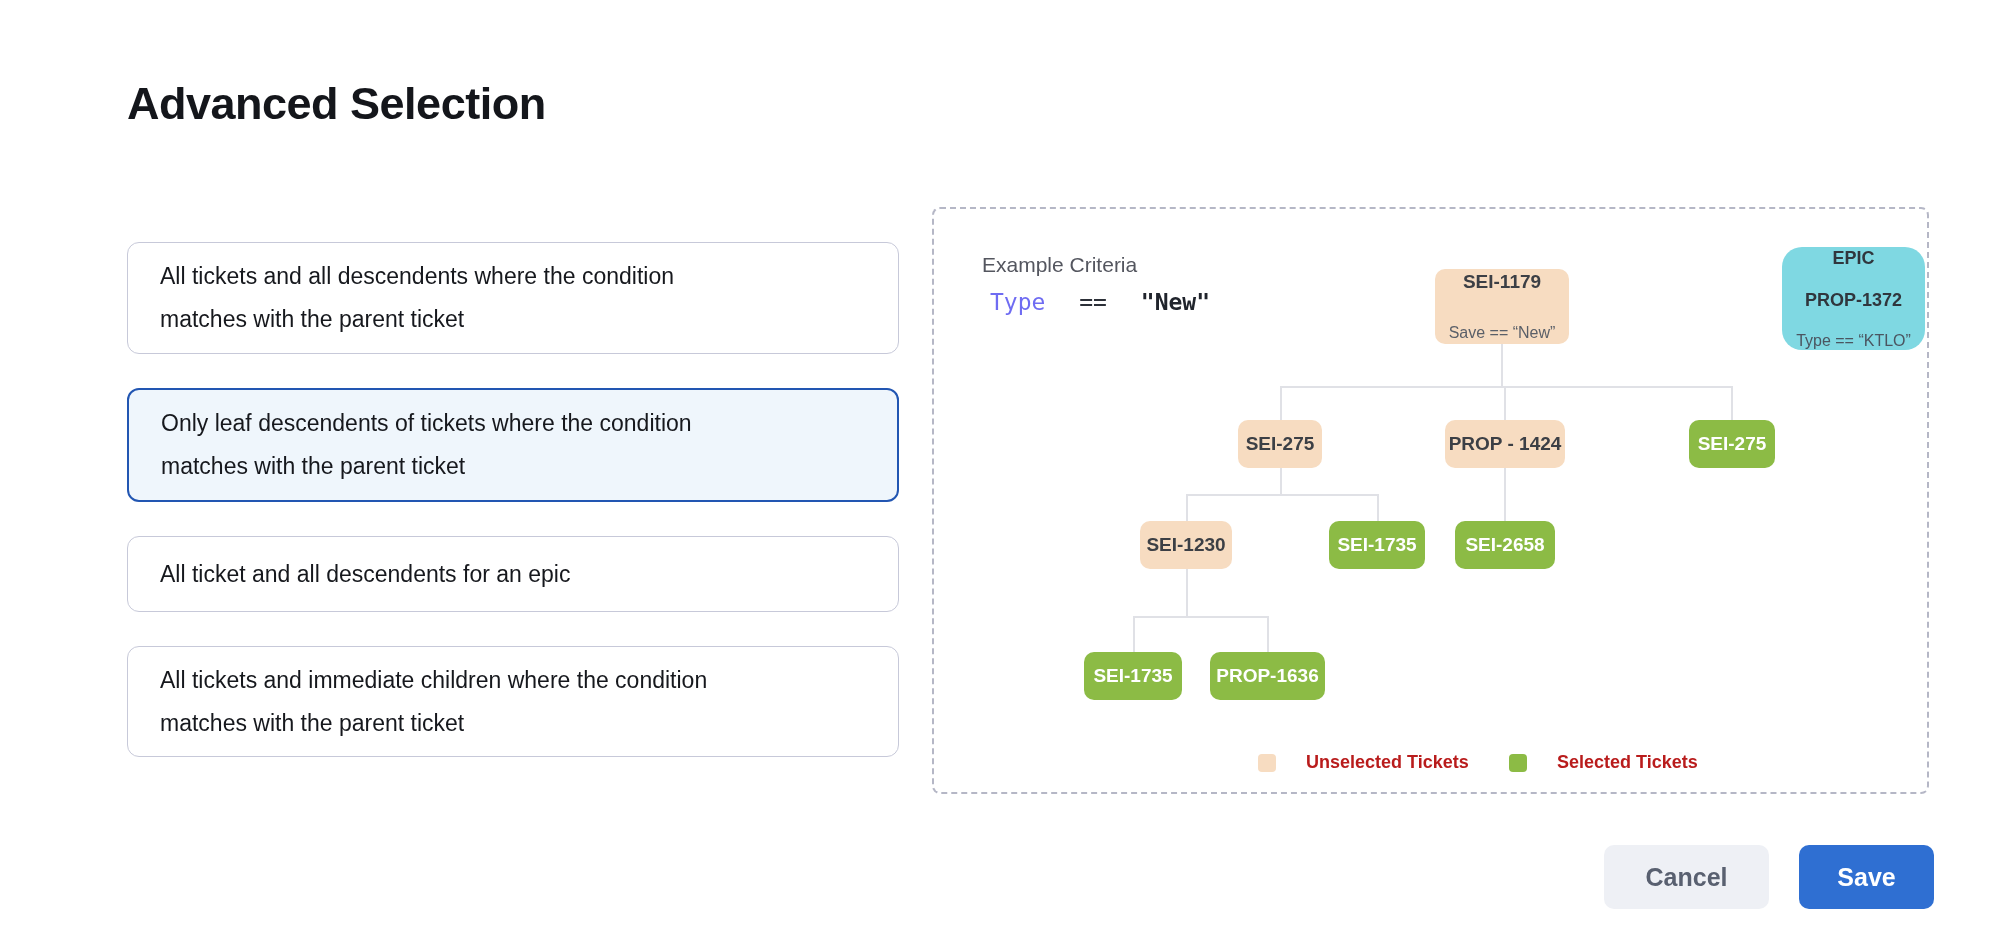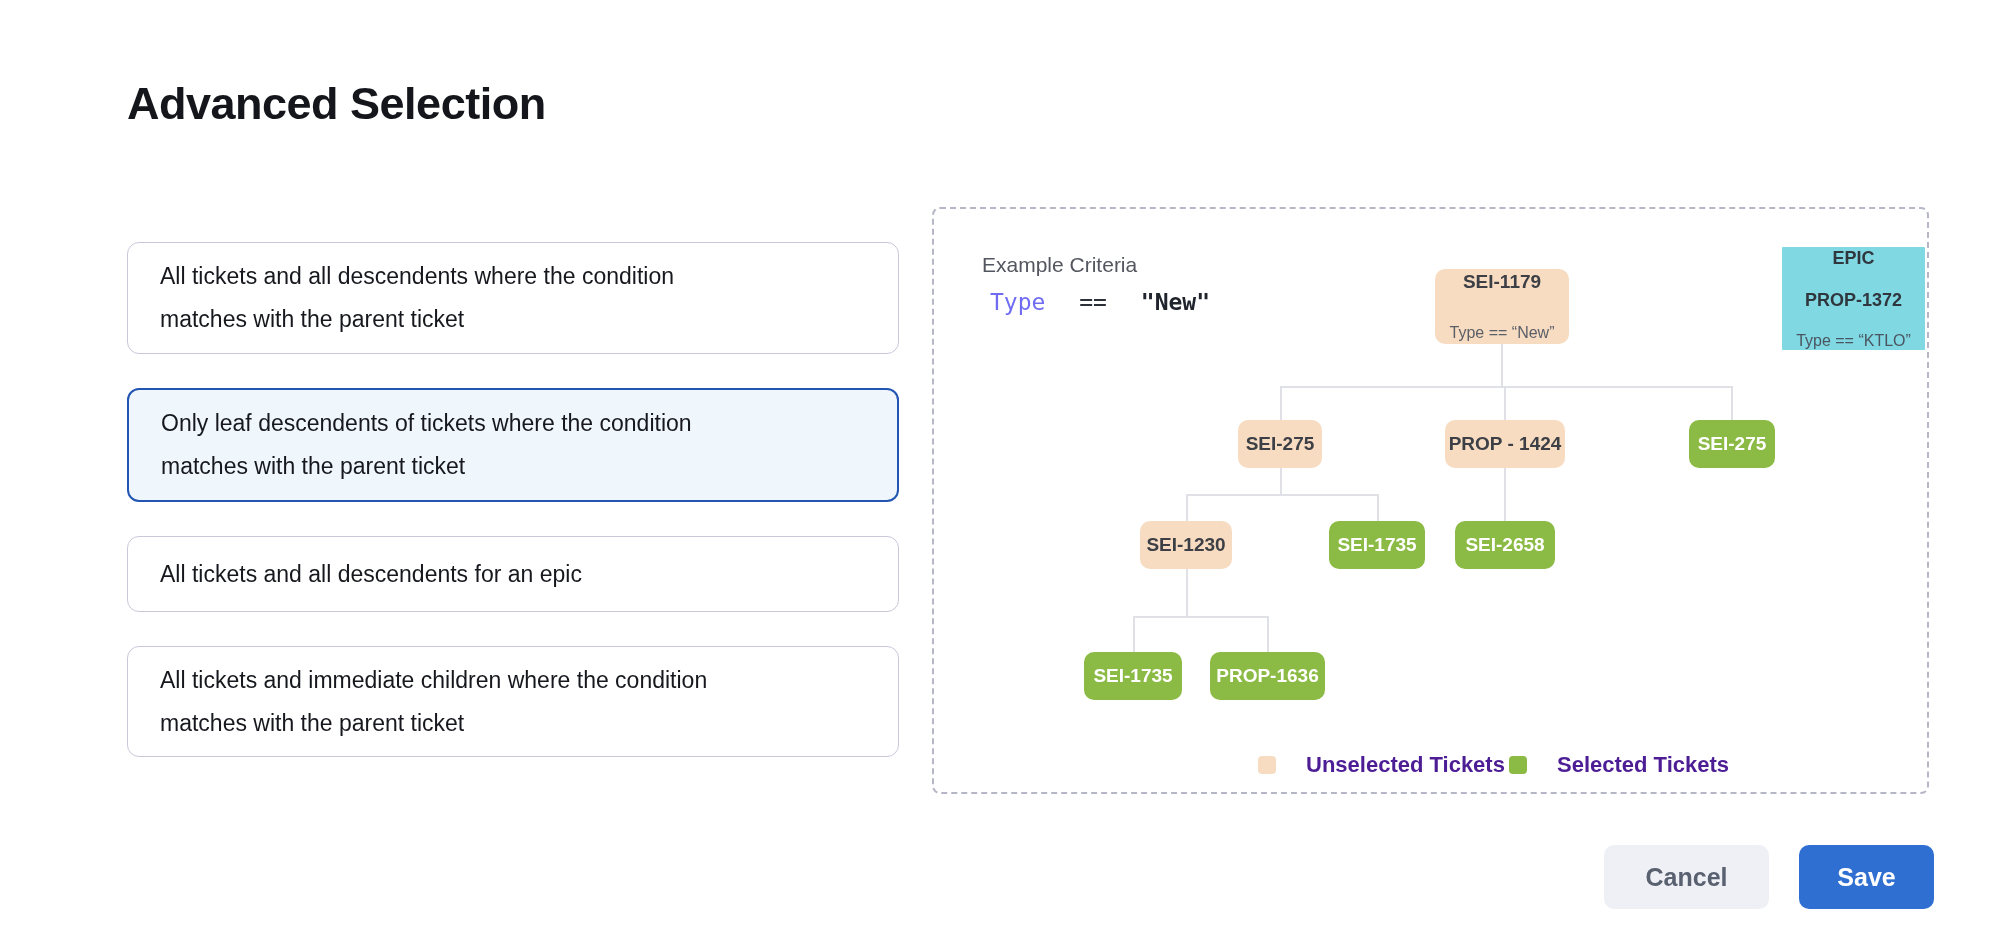--- a/index.html
+++ b/index.html
@@ -26,21 +26,21 @@
   .example-panel { position:absolute; left:900px; top:175px; width:997px; height:587px;
                    border:2px dashed #b5b7c6; border-radius:8px; background:#fff; }
   .panel-heading { position:absolute; left:40px; top:36px; font-size:21px; color:#54565f; }
   .criteria-line { position:absolute; left:40px; top:72px;
                    font-family:"DejaVu Sans Mono", monospace; font-size:23px; }
   .criteria-field { color:#6f6cf2; }
   .criteria-op { color:#2c3038; margin:0 12px; }
   .criteria-value { color:#20242c; font-weight:700; }
 
   .epic-card { position:absolute; left:840px; top:30px; width:143px; height:103px;
-               background:#7fd8e2; border-radius:1px; display:flex; flex-direction:column;
+               background:#7fd8e2; border-radius:20px; display:flex; flex-direction:column;
                align-items:center; justify-content:center; gap:5px; }
   .epic-kind, .epic-id { font-size:18px; font-weight:700; color:#303archive64; color:#30363d; }
   .epic-criteria { font-size:16px; color:#4b5560; }
 
   
   .node { position:absolute; height:48px; border-radius:10px; display:flex;
           align-items:center; justify-content:center; font-size:19px; font-weight:700; }
   .node.peach { background:#f7dcc1; color:#3c3f45; }
   .node.green { background:#8cbb45; color:#ffffff; }
   .node.root  { height:75px; flex-direction:column; gap:15px; left:493px; top:52px; width:134px; }
@@ -58,21 +58,21 @@
 
   
   .line { position:absolute; background:#e0e1e6; }
   .vline { width:2px; } .hline { height:2px; }
 
   
   .legend-item { position:absolute; top:527px; display:flex; align-items:center; gap:14px; }
   #legend-unselected { left:308px; } #legend-selected { left:535px;padding-left:24px; }
   .swatch { width:18px; height:18px; border-radius:4px; }
   .swatch.peach { background:#f7dcc1; } .swatch.green { background:#8cbb45; }
-  .legend-label { font-size:22px; font-weight:700; color:#4c1d95; }
+  .legend-label { font-size:18px; font-weight:700; color:#b91c1c; }
 
   
   .btn { position:absolute; top:813px; height:64px; border:none; border-radius:10px;
          font-family:"Liberation Sans", sans-serif; font-size:25px; font-weight:700;
          display:flex; align-items:center; justify-content:center; cursor:pointer; }
   .btn-cancel { left:1572px; width:165px; background:#eef0f5; color:#596070; }
   .btn-save   { left:1767px; width:135px; background:#2f6fd2; color:#ffffff; }
 </style>
 </head>
 <body>
@@ -83,21 +83,21 @@
 
   <div id="card-0" class="option-card">
     <span class="option-label">All tickets and all descendents where the condition
 matches with the parent ticket</span>
   </div>
   <div id="card-1" class="option-card selected">
     <span class="option-label">Only leaf descendents of tickets where the condition
 matches with the parent ticket</span>
   </div>
   <div id="card-2" class="option-card">
-    <span class="option-label">All tickets and all descendents for an epic</span>
+    <span class="option-label">All ticket and all descendents for an epic</span>
   </div>
   <div id="card-3" class="option-card">
     <span class="option-label">All tickets and immediate children where the condition
 matches with the parent ticket</span>
   </div>
 
   <div class="example-panel">
 
     <div class="panel-heading">Example Criteria</div>
     <div class="criteria-line">
@@ -122,21 +122,21 @@
     <div class="line vline" style="left:244px; top:277px; height:27px;"></div>
     <div class="line vline" style="left:435px; top:277px; height:27px;"></div>
     <div class="line vline" style="left:562px; top:251px; height:53px;"></div>
     <div class="line vline" style="left:244px; top:352px; height:47px;"></div>
     <div class="line hline" style="left:191px; top:399px; width:135px;"></div>
     <div class="line vline" style="left:191px; top:399px; height:36px;"></div>
     <div class="line vline" style="left:325px; top:399px; height:36px;"></div>
 
     <div class="node root peach">
       <div class="node-id">SEI-1179</div>
-      <div class="node-criteria">Type == “New”</div>
+      <div class="node-criteria">Save == “New”</div>
     </div>
     <div id="n-sei275a" class="node peach">SEI-275</div>
     <div id="n-prop1424" class="node peach">PROP - 1424</div>
     <div id="n-sei275b" class="node green">SEI-275</div>
     <div id="n-sei1230" class="node peach">SEI-1230</div>
     <div id="n-sei1735a" class="node green">SEI-1735</div>
     <div id="n-sei2658" class="node green">SEI-2658</div>
     <div id="n-sei1735b" class="node green">SEI-1735</div>
     <div id="n-prop1636" class="node green">PROP-1636</div>
 

